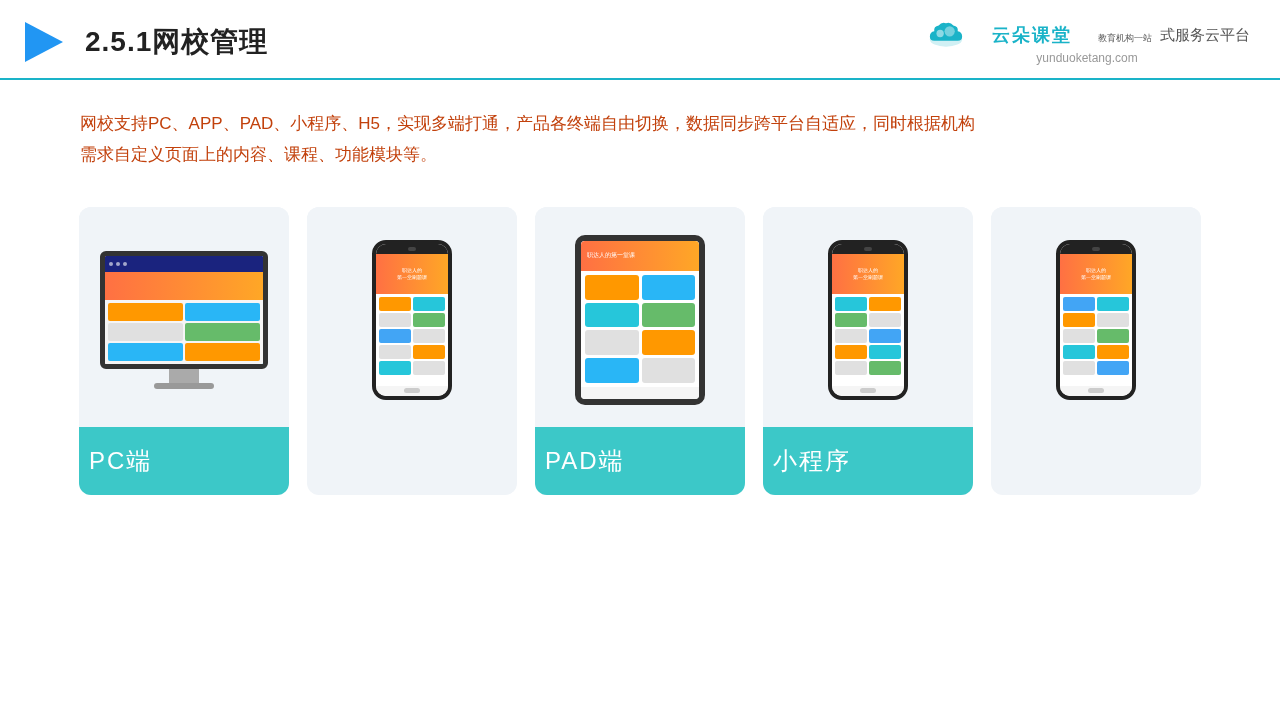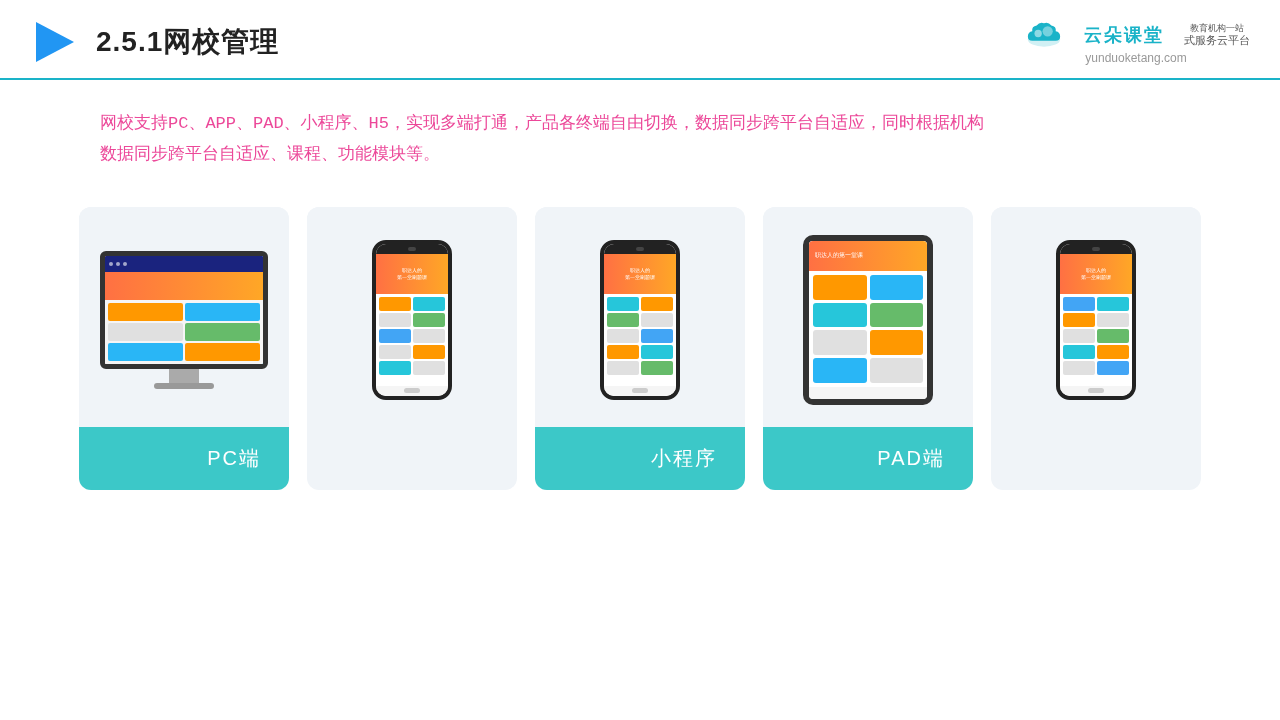--- a/index.html
+++ b/index.html
@@ -10,21 +10,21 @@
       height: 720px;
       overflow: hidden;
       position: relative;
     }
 
     
     .header {
       display: flex;
       align-items: center;
       justify-content: space-between;
-      padding: 18px 30px 12px 30px;
+      padding: 18px 30px 12px 19px;
       border-bottom: 2px solid #1ab3c8;
     }
     .header-left {
       display: flex;
       align-items: center;
       gap: 18px;
     }
     .logo-arrow {
       width: 48px;
       height: 48px;
@@ -36,44 +36,43 @@
       letter-spacing: 1px;
     }
     .header-right {
       display: flex;
       flex-direction: column;
       align-items: center;
     }
     .brand-logo {
       display: flex;
       align-items: center;
-      gap: 18px;
+      gap: 24px;
     }
     .cloud-icon {
       width: 44px;
       height: 32px;
     }
     .brand-text-main {
       font-size: 18px;
       font-weight: 700;
       color: #1ab3c8;
       letter-spacing: 2px;
     }
     .brand-url {
       font-size: 12px;
       color: #999;
     }
 
     
     .description {
-      padding: 28px 80px 0 100px;
+      padding: 28px 80px 0 80px;
       font-size: 17px;
-      color: #ec4899;
+      color: #c2410c;
       line-height: 1.85;
-      font-family: Liberation Mono, monospace;
     }
 
     
     .cards-section {
       display: flex;
       justify-content: center;
       gap: 18px;
       padding: 36px 60px 0 60px;
     }
 
@@ -91,24 +90,24 @@
       display: flex;
       align-items: center;
       justify-content: center;
       padding: 18px 12px 12px 12px;
       background: #f0f4f8;
     }
 
     .card-label {
       background: #3cc8c8;
       color: #fff;
-      font-size: 20px;
+      font-size: 24px;
       font-weight: 500;
-      text-align: right;
-      padding: 18px 28px;
+      text-align: left;
+      padding: 18px 10px;
       letter-spacing: 2px;
     }
 
     
     
     .pc-monitor {
       display: flex;
       flex-direction: column;
       align-items: center;
     }
@@ -323,32 +322,32 @@
   <div class="header-right">
     <div class="brand-logo">
 
       <svg class="cloud-icon" viewBox="0 0 60 40" xmlns="http://www.w3.org/2000/svg">
         <ellipse cx="30" cy="26" rx="22" ry="10" fill="#1ab3c8" opacity="0.2"></ellipse>
         <path d="M14,28 Q8,28 8,22 Q8,16 14,15 Q13,8 20,7 Q24,2 30,4 Q36,2 40,7 Q47,8 46,15 Q52,16 52,22 Q52,28 46,28 Z" fill="#1ab3c8"></path>
         <circle cx="22" cy="18" r="5" fill="#fff" opacity="0.5"></circle>
         <circle cx="35" cy="15" r="7" fill="#fff" opacity="0.4"></circle>
       </svg>
       <span class="brand-text-main">云朵课堂</span>
-      <div style="display:flex;flex-direction:column;align-items:center;margin-left:2px;">
+      <div style="display:flex;align-items:flex-end;margin-left:2px;">
         <span style="font-size:9px;color:#555;line-height:1.2;">教育机构一站</span>
-        <span style="font-size:11px;color:#555;line-height:1.2;">式服务云平台</span>
+        <span style="font-size:15px;color:#555;line-height:1.2;margin-left:8px;">式服务云平台</span>
       </div>
     </div>
     <span class="brand-url">yunduoketang.com</span>
   </div>
 </div>
 
 <div class="description">
   <p>网校支持PC、APP、PAD、小程序、H5，实现多端打通，产品各终端自由切换，数据同步跨平台自适应，同时根据机构</p>
-  <p>数据同步跨平台自适应、课程、功能模块等。</p>
+  <p>需求自定义页面上的内容、课程、功能模块等。</p>
 </div>
 
 <div class="cards-section">
 
   <div class="card">
     <div class="card-image-area">
       <div class="pc-monitor">
         <div class="monitor-body">
           <div class="monitor-screen">
             <div class="monitor-screen-header">
@@ -411,61 +410,20 @@
         </div>
         <div class="phone-home">
             <div class="phone-home-btn"></div>
           </div>
       </div>
     </div>
   </div>
 
   <div class="card">
     <div class="card-image-area">
-      <div class="phone-mockup">
-        <div class="phone-notch">
-            <div class="phone-notch-dot"></div>
-          </div>
-        <div class="phone-screen">
-          <div class="phone-screen-banner">
-            <span class="phone-banner-text">职达人的<br>第一堂刷题课</span>
-          </div>
-          <div class="phone-screen-content">
-            <div class="phone-row">
-              <div class="phone-block teal"></div>
-              <div class="phone-block orange"></div>
-            </div>
-            <div class="phone-row">
-              <div class="phone-block green"></div>
-              <div class="phone-block"></div>
-            </div>
-            <div class="phone-row">
-              <div class="phone-block"></div>
-              <div class="phone-block blue"></div>
-            </div>
-            <div class="phone-row">
-              <div class="phone-block orange"></div>
-              <div class="phone-block teal"></div>
-            </div>
-            <div class="phone-row">
-              <div class="phone-block"></div>
-              <div class="phone-block green"></div>
-            </div>
-          </div>
-        </div>
-        <div class="phone-home">
-            <div class="phone-home-btn"></div>
-          </div>
-      </div>
-    </div>
-    <div class="card-label">小程序</div>
-  </div>
-
-  <div class="card">
-    <div class="card-image-area">
       <div class="tablet-mockup">
         <div class="tablet-screen">
           <div class="tablet-screen-top">
             <span class="tablet-screen-top-text">职达人的第一堂课</span>
           </div>
           <div class="tablet-screen-content">
             <div class="tablet-block orange"></div>
             <div class="tablet-block blue"></div>
             <div class="tablet-block teal"></div>
             <div class="tablet-block green"></div>
@@ -486,41 +444,82 @@
       <div class="phone-mockup">
         <div class="phone-notch">
             <div class="phone-notch-dot"></div>
           </div>
         <div class="phone-screen">
           <div class="phone-screen-banner">
             <span class="phone-banner-text">职达人的<br>第一堂刷题课</span>
           </div>
           <div class="phone-screen-content">
             <div class="phone-row">
-              <div class="phone-block blue"></div>
-              <div class="phone-block teal"></div>
-            </div>
-            <div class="phone-row">
-              <div class="phone-block orange"></div>
-              <div class="phone-block"></div>
-            </div>
-            <div class="phone-row">
-              <div class="phone-block"></div>
-              <div class="phone-block green"></div>
-            </div>
-            <div class="phone-row">
               <div class="phone-block teal"></div>
               <div class="phone-block orange"></div>
             </div>
             <div class="phone-row">
+              <div class="phone-block green"></div>
+              <div class="phone-block"></div>
+            </div>
+            <div class="phone-row">
               <div class="phone-block"></div>
               <div class="phone-block blue"></div>
+            </div>
+            <div class="phone-row">
+              <div class="phone-block orange"></div>
+              <div class="phone-block teal"></div>
+            </div>
+            <div class="phone-row">
+              <div class="phone-block"></div>
+              <div class="phone-block green"></div>
             </div>
           </div>
         </div>
         <div class="phone-home">
             <div class="phone-home-btn"></div>
           </div>
       </div>
     </div>
+    <div class="card-label">小程序</div>
+  </div>
+
+  <div class="card">
+    <div class="card-image-area">
+      <div class="phone-mockup">
+        <div class="phone-notch">
+            <div class="phone-notch-dot"></div>
+          </div>
+        <div class="phone-screen">
+          <div class="phone-screen-banner">
+            <span class="phone-banner-text">职达人的<br>第一堂刷题课</span>
+          </div>
+          <div class="phone-screen-content">
+            <div class="phone-row">
+              <div class="phone-block blue"></div>
+              <div class="phone-block teal"></div>
+            </div>
+            <div class="phone-row">
+              <div class="phone-block orange"></div>
+              <div class="phone-block"></div>
+            </div>
+            <div class="phone-row">
+              <div class="phone-block"></div>
+              <div class="phone-block green"></div>
+            </div>
+            <div class="phone-row">
+              <div class="phone-block teal"></div>
+              <div class="phone-block orange"></div>
+            </div>
+            <div class="phone-row">
+              <div class="phone-block"></div>
+              <div class="phone-block blue"></div>
+            </div>
+          </div>
+        </div>
+        <div class="phone-home">
+            <div class="phone-home-btn"></div>
+          </div>
+      </div>
+    </div>
   </div>
 
 </div>
 
 </body></html>

